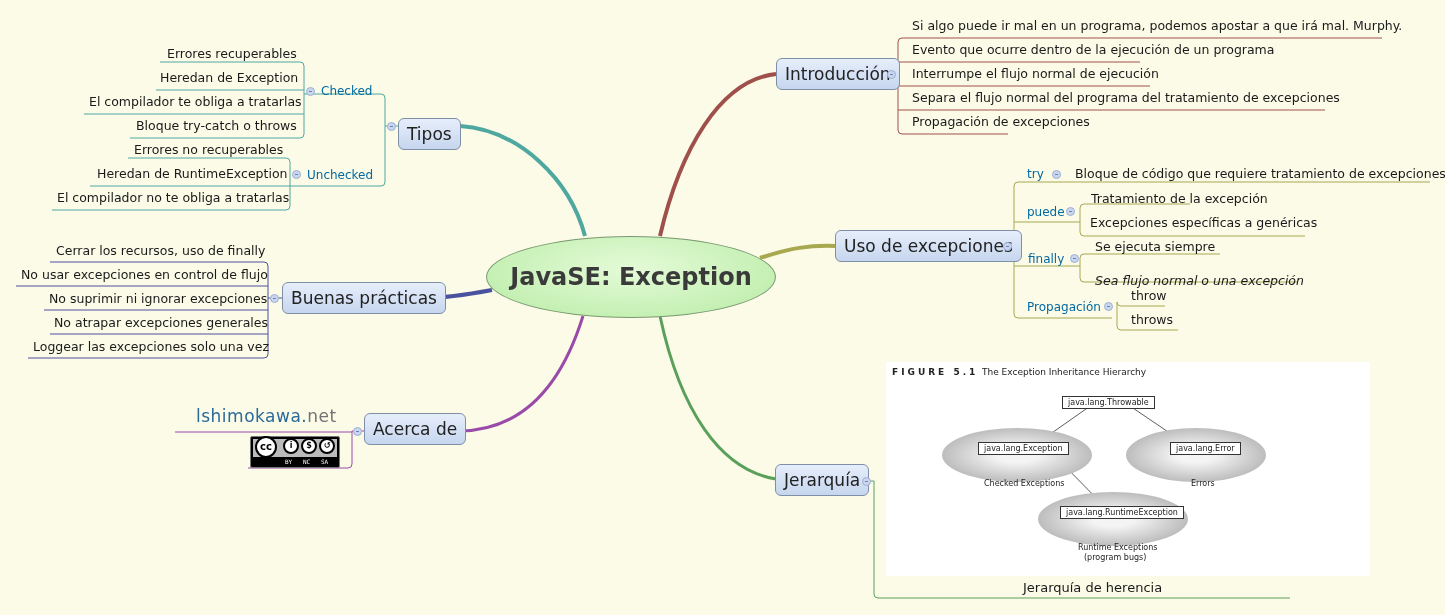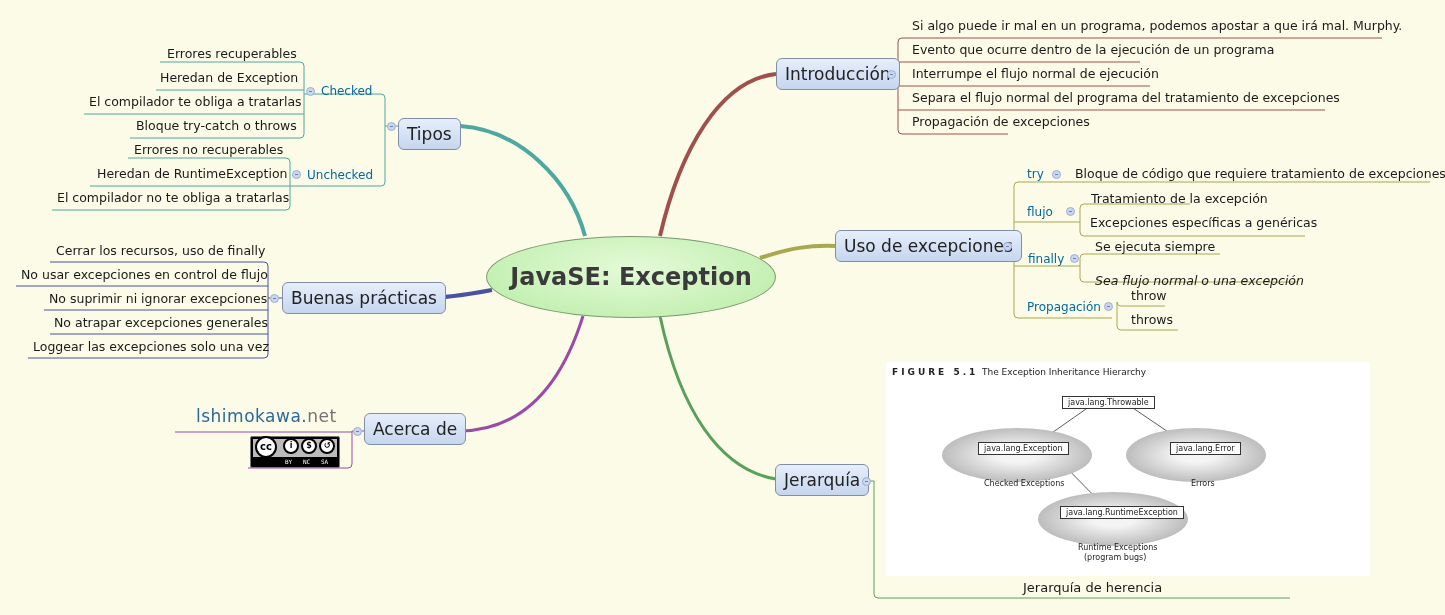--- a/index.html
+++ b/index.html
@@ -119,21 +119,21 @@
 <div class="leaf" style="left:912px;top:42px;">Evento que ocurre dentro de la ejecución de un programa</div>
 <div class="leaf" style="left:912px;top:66px;">Interrumpe el flujo normal de ejecución</div>
 <div class="leaf" style="left:912px;top:90px;">Separa el flujo normal del programa del tratamiento de excepciones</div>
 <div class="leaf" style="left:912px;top:114px;">Propagación de excepciones</div>
 
 <div class="topic" style="left:835px;top:230px;"><span>Uso de excepciones</span></div>
 <div class="collapse" style="left:1003px;top:242px;"></div>
 <div class="sub" style="left:1027px;top:166px;">try</div>
 <div class="collapse" style="left:1052px;top:170px;"></div>
 <div class="leaf" style="left:1075px;top:166px;">Bloque de código que requiere tratamiento de excepciones</div>
-<div class="sub" style="left:1027px;top:204px;">flujo</div>
+<div class="sub" style="left:1027px;top:204px;">puede</div>
 <div class="collapse" style="left:1066px;top:207px;"></div>
 <div class="leaf" style="left:1091px;top:191px;">Tratamiento de la excepción</div>
 <div class="leaf" style="left:1090px;top:215px;">Excepciones específicas a genéricas</div>
 <div class="sub" style="left:1028px;top:251px;">finally</div>
 <div class="collapse" style="left:1070px;top:254px;"></div>
 <div class="leaf" style="left:1095px;top:239px;">Se ejecuta siempre</div>
 <div class="leaf" style="left:1095px;top:273px;font-style:italic;">Sea flujo normal o una excepción</div>
 <div class="sub" style="left:1027px;top:299px;">Propagación</div>
 <div class="collapse" style="left:1104px;top:302px;"></div>
 <div class="leaf" style="left:1131px;top:288px;">throw</div>

